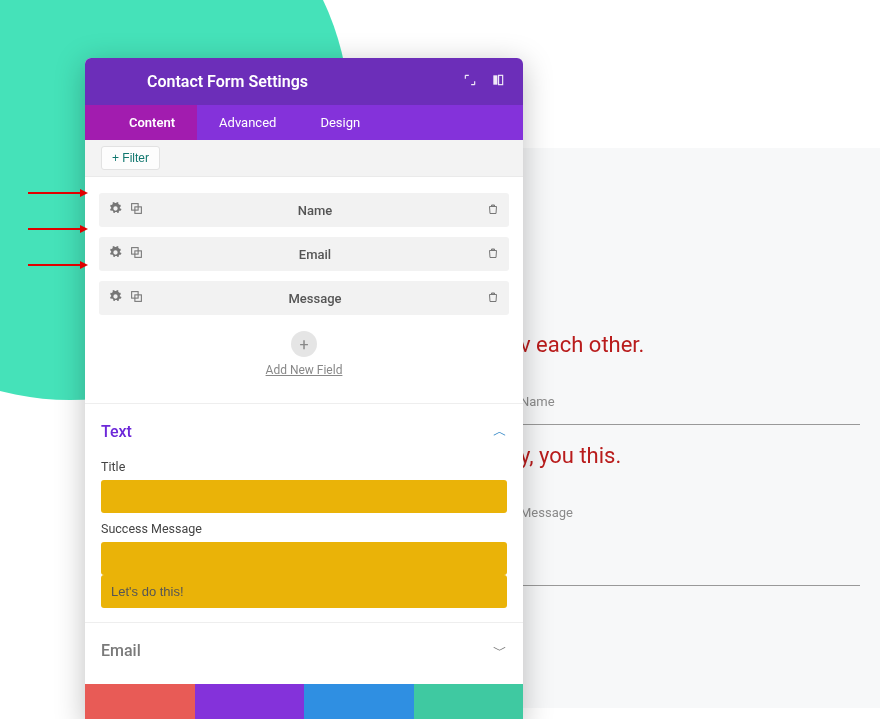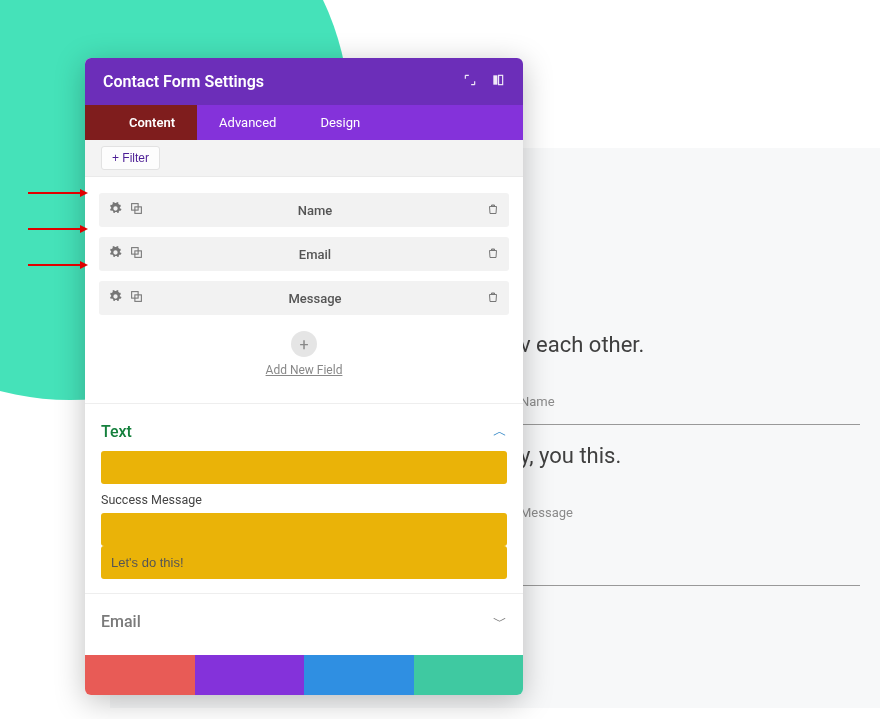--- a/index.html
+++ b/index.html
@@ -33,21 +33,21 @@
   .preview {
     position: absolute;
     left: 520px;
     top: 332px;
     right: 0;
     z-index: 1;
     color: #333;
   }
   .preview-hint {
     font-size: 22px;
-    color: #404040;
+    color: #b91c1c;
     margin-bottom: 26px;
   }
   .preview-field {
     width: 340px;
     border-bottom: 1px solid #999;
     padding: 8px 0 14px;
     margin-bottom: 24px;
   }
   .preview-field span { color: #8b8b8b; font-size: 13px; }
   .preview-field.msg { height: 92px; }
@@ -64,34 +64,34 @@
     z-index: 5;
   }
   .modal-header {
     background: #6c2eb9;
     color: #fff;
     padding: 14px 18px;
     display: flex;
     align-items: center;
     justify-content: space-between;
   }
-  .modal-header h2 { font-size: 16px; font-weight: 600; }
+  .modal-header h2 { font-size: 16px; font-weight: 600; margin-left: 44px; }
   .modal-header .h-icons { display: flex; gap: 14px; }
   .modal-header .h-icons span { font-size: 12px; opacity: 0.9; cursor: pointer; }
   .tabs {
     background: #8432da;
     display: flex;
     color: #fff;
     font-size: 13px;
   }
   .tabs div {
     padding: 10px 22px;
     cursor: pointer;
   }
-  .tabs div.active { background: #7f1d1d; font-weight: 600; padding-left: 44px; }
+  .tabs div.active { background: #a21caf; font-weight: 600; padding-left: 44px; }
   .search-row {
     background: #f3f3f3;
     display: flex;
     align-items: center;
     padding: 6px 10px 6px 16px;
     border-bottom: 1px solid #eaeaea;
   }
   .search-row input {
     flex: 1;
     border: none;
@@ -100,21 +100,21 @@
     padding: 6px 0;
     outline: none;
     color: #555;
   }
   .filter-btn {
     background: #fdfdfd;
     border: 1px solid #e2e2e2;
     border-radius: 3px;
     font-size: 12px;
     padding: 4px 10px;
-    color: #4c1d95;
+    color: #0f766e;
     cursor: pointer;
   }
 
   .body { background: #fff; }
   .field-list { padding: 16px 14px 8px; }
   .field-row {
     background: #f2f2f2;
     border-radius: 3px;
     display: flex;
     align-items: center;
@@ -136,21 +136,21 @@
   }
   .add-label { font-size: 12px; color: #888; margin-top: 6px; text-decoration: underline; }
 
   .section-header {
     display: flex;
     justify-content: space-between;
     align-items: center;
     padding: 18px 16px 10px;
     border-top: 1px solid #eee;
   }
-  .section-header h3 { font-size: 16px; font-weight: 500; color: #15803d; }
+  .section-header h3 { font-size: 16px; font-weight: 500; color: #6d28d9; }
   .section-header.muted h3 { color: #7a7a7a; }
   .chev { color: #3a8bc8; font-size: 14px; }
   .section-header.muted .chev { color: #7a7a7a; }
   .section-body { padding: 0 16px 14px; }
   .form-label { font-size: 12.5px; color: #444; margin: 8px 0 6px; }
   .form-input {
     width: 100%;
     background: #eab308;
     border: none;
     border-radius: 3px;
@@ -302,20 +302,21 @@
         <div class="add-btn">+</div>
         <div class="add-label">Add New Field</div>
       </div>
     </div>
 
     <div class="section-header">
       <h3>Text</h3>
       <span class="chev">︿</span>
     </div>
     <div class="section-body">
+      <div class="form-label">Title</div>
       <input class="form-input" value="" style="">
       <div class="form-label">Success Message</div>
       <input class="form-input" value="" style="">
       <input class="form-input" value="Let's do this!" style="">
     </div>
 
     <div class="section-header muted" style="padding-bottom:24px;">
       <h3>Email</h3>
       <span class="chev">﹀</span>
     </div>

